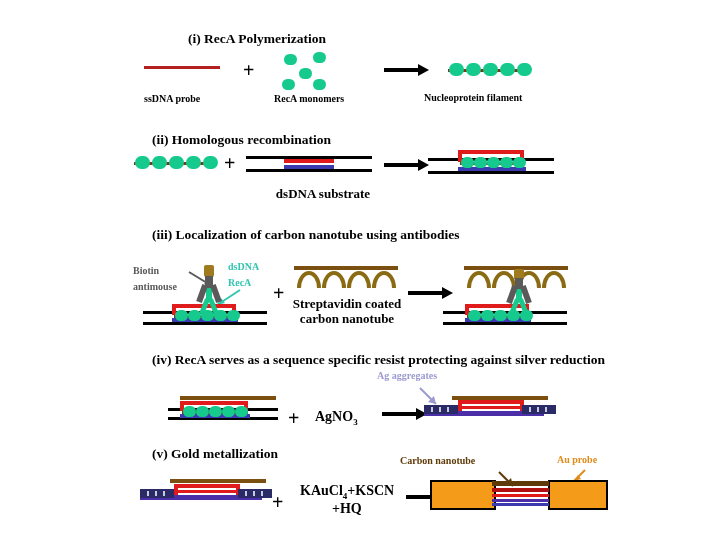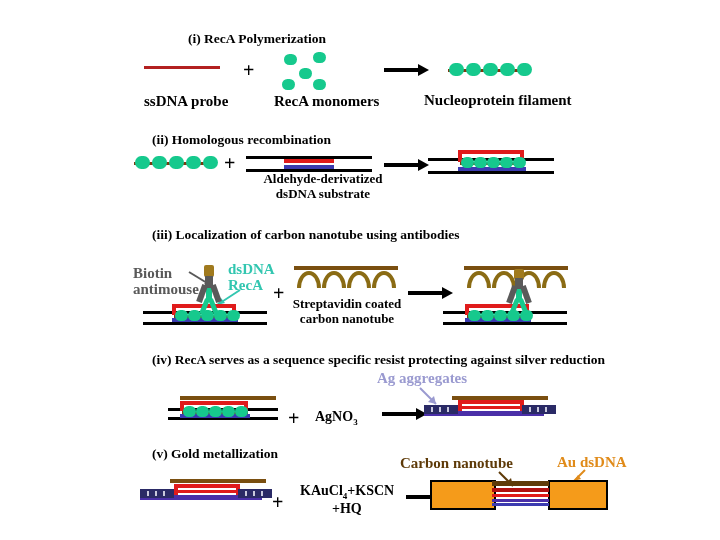--- a/index.html
+++ b/index.html
@@ -5,21 +5,21 @@
 <style>
   html,body{margin:0;padding:0;}
   body{
     width:720px;height:540px;background:#ffffff;position:relative;
     font-family:"Liberation Serif", serif;
     overflow:hidden;
   }
   .fig{position:absolute;left:0;top:0;width:720px;height:540px;}
   .lbl{position:absolute;white-space:nowrap;line-height:1.12;}
   .step-title{font-weight:bold;font-size:13.5px;color:#000;}
-  .cap{font-weight:bold;font-size:15px;color:#000;}
+  .cap{font-weight:bold;font-size:10px;color:#000;}
   .cap-c{font-weight:bold;font-size:13px;color:#000;text-align:center;}
   .plus{position:absolute;font-size:20px;font-weight:bold;color:#000;font-family:"Liberation Serif",serif;}
   .sub{font-size:9px;vertical-align:sub;}
 
   
   .arrow{position:absolute;height:0;}
   .arrow .shaft{position:absolute;left:0;top:0;height:4px;background:#000;}
   .arrow .head{position:absolute;top:-4px;width:0;height:0;
     border-top:6px solid transparent;border-bottom:6px solid transparent;border-left:11px solid #000;}
 
@@ -110,21 +110,20 @@
   </div>
 
   <div class="plus" style="left:224px;top:152px;">+</div>
 
   <div>
     <div class="blackline" style="left:246px;top:156px;width:126px;"></div>
     <div class="blackline" style="left:246px;top:169px;width:126px;"></div>
     <div class="redline" style="left:284px;top:159px;width:50px;"></div>
     <div class="blueline" style="left:284px;top:165px;width:50px;"></div>
   </div>
-  <div class="lbl cap-c" style="left:243px;top:172px;width:160px;">Aldehyde-derivatized</div>
   <div class="lbl cap-c" style="left:243px;top:187px;width:160px;">dsDNA substrate</div>
 
   <div class="arrow" style="left:384px;top:163px;width:45px;">
     <div class="shaft" style="width:34px;"></div>
     <div class="head" style="left:34px;"></div>
   </div>
 
   <div>
     <div class="blackline" style="left:428px;top:158px;width:126px;"></div>
     <div class="blackline" style="left:428px;top:171px;width:126px;"></div>
@@ -333,21 +332,21 @@
     <div class="shaft" style="width:34px;"></div>
     <div class="head" style="left:34px;"></div>
   </div>
 
   <div class="lbl cap" style="left:400px;top:455px;color:#5e3a08;">Carbon nanotube</div>
   <svg class="pointer" style="left:497px;top:470px;" width="24" height="22" viewBox="0 0 24 22">
     <line x1="2" y1="2" x2="16" y2="16" stroke="#5e3a08" stroke-width="2"></line>
     <polygon points="16,16 8,14 14,8" fill="#5e3a08"></polygon>
   </svg>
 
-  <div class="lbl cap" style="left:557px;top:454px;color:#e08b1a;">Au dsDNA</div>
+  <div class="lbl cap" style="left:557px;top:454px;color:#e08b1a;">Au probe</div>
   <svg class="pointer" style="left:570px;top:468px;" width="20" height="18" viewBox="0 0 20 18">
     <line x1="15" y1="2" x2="4" y2="13" stroke="#e08b1a" stroke-width="2"></line>
     <polygon points="4,13 11,11 8,7" fill="#e08b1a"></polygon>
   </svg>
 
   <div>
     <div class="aupad" style="left:430px;top:480px;width:62px;height:26px;"></div>
     <div class="aupad" style="left:548px;top:480px;width:56px;height:26px;"></div>
     <div class="brownbar" style="left:492px;top:481px;width:57px;height:5px;background:#5e3a08;"></div>
     <div class="redline" style="left:492px;top:488px;width:57px;height:4px;background:#b01010;"></div>

